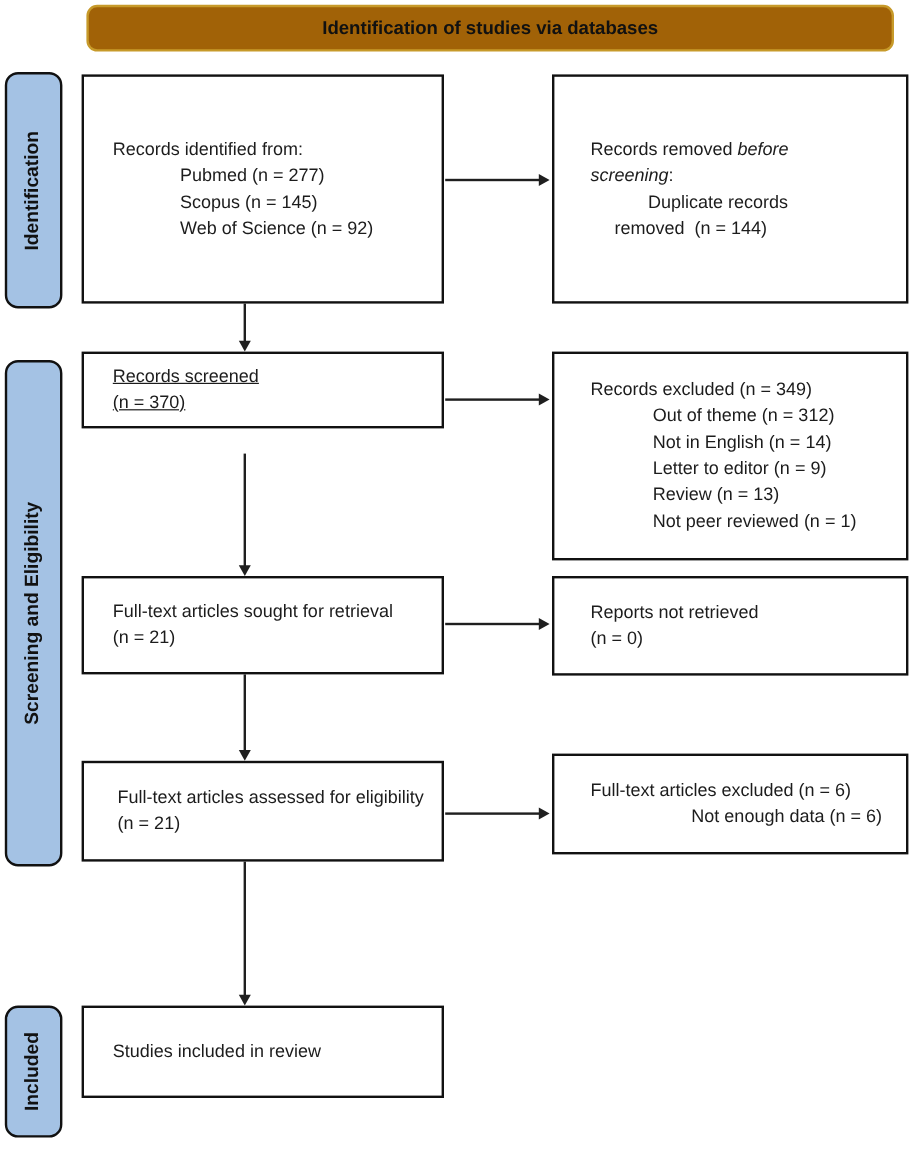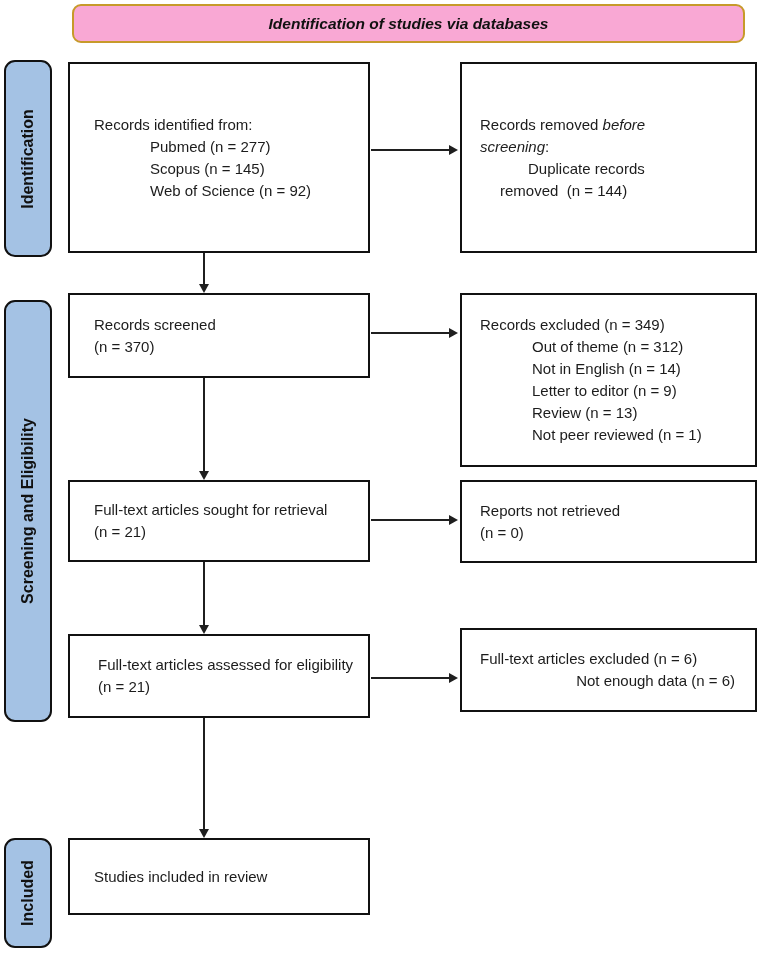--- a/index.html
+++ b/index.html
@@ -11,24 +11,24 @@
     font-family: "Liberation Sans", "DejaVu Sans", sans-serif;
     color: #1c1c1c;
     overflow: hidden;
   }
 
   
   .banner {
     position: absolute;
     left: 72px; top: 4px;
     width: 669px; height: 35px;
-    background: #f9a8d4;
+    background: #a16207;
     border: 2px solid #C79A2A;
     border-radius: 9px;
-    display: flex; align-items: center; justify-content: center; font-style: italic;
+    display: flex; align-items: center; justify-content: center;
   }
   .banner span {
     font-size: 15.5px;
     font-weight: bold;
     color: #111111;
   }
 
   
   .stage {
     position: absolute;
@@ -54,25 +54,25 @@
   .fbox {
     position: absolute;
     background: #ffffff;
     border: 2px solid #111111;
     box-sizing: border-box;
     display: flex; flex-direction: column; justify-content: center;
     font-size: 15px;
     line-height: 22px;
   }
   .col-left  { left: 68px;  width: 302px; padding: 6px 10px 6px 24px; }
-  .col-right { left: 460px; width: 297px; padding: 6px 20px 6px 18px; justify-content: center; }
+  .col-right { left: 460px; width: 297px; padding: 6px 20px 6px 30px; justify-content: center; }
 
   .box-identified    { top: 62px;  height: 191px; }
   .box-removed       { top: 62px;  height: 191px; }
-  .box-screened      { top: 293px; height: 85px;  }
+  .box-screened      { top: 293px; height: 64px; text-decoration: underline;  }
   .box-excluded      { top: 293px; height: 174px; }
   .box-sought        { top: 480px; height: 82px;  }
   .box-not-retrieved { top: 480px; height: 83px;  }
   .box-assessed      { top: 634px; height: 84px; padding-left: 28px;  }
   .box-ft-excluded   { top: 628px; height: 84px; }
   .box-included      { top: 838px; height: 77px; }
 
   .indent-lg { margin-left: 56px; }
   .indent-md { margin-left: 52px; }
   .indent-r1 { margin-left: 48px; }

